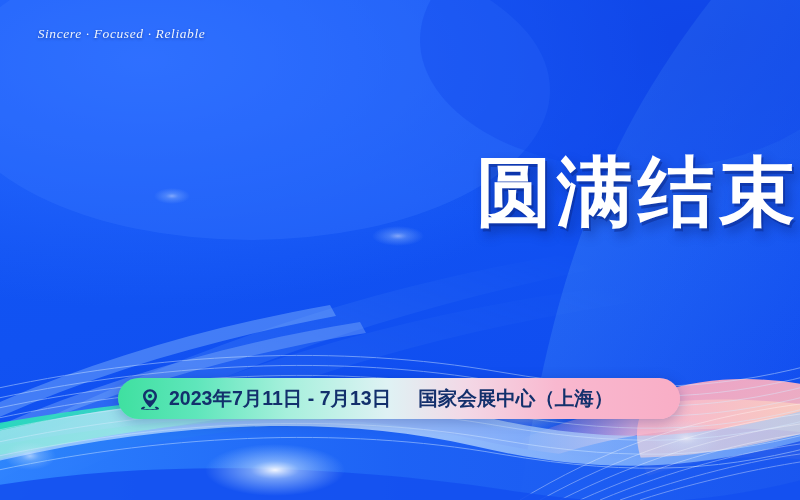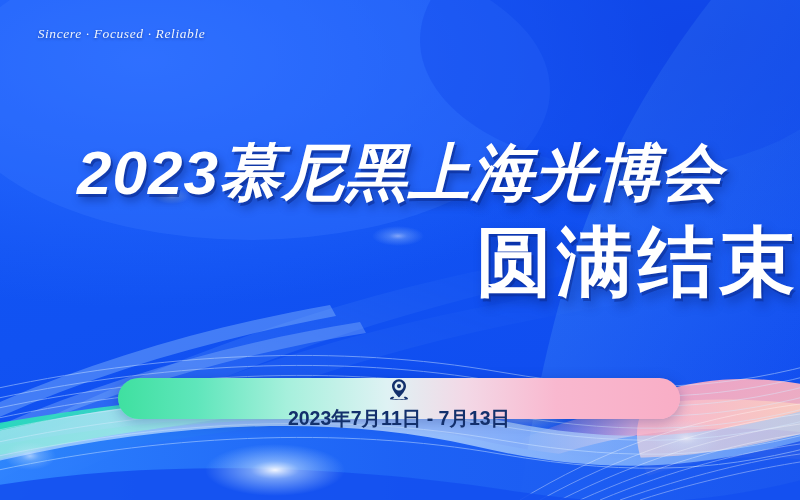--- a/index.html
+++ b/index.html
@@ -96,21 +96,20 @@
         #a6f0dc 30%,
         #dff2f4 48%,
         #f3d8e6 62%,
         #f9b8cf 78%,
         #f9aec6 100%);
     box-shadow:0 3px 14px rgba(6,30,110,.28);
     display:flex;
     align-items:center;
     padding:0 22px;
     gap:9px;
-    flex-direction:column;
   }
   #pin-icon { width:20px; height:22px; flex:0 0 auto; }
   #info-date, #info-venue {
     color:#13306c;
     font-size:19.5px;
     font-weight:bold;
     line-height:1;
     white-space:nowrap;
   }
   #info-venue { margin-left:18px; }
@@ -227,35 +226,35 @@
         <ellipse cx="172" cy="196" rx="18" ry="8" fill="url(#gGlow)" opacity=".45"></ellipse>
       </g>
     </svg>
   </div>
 
   <div id="logo">
     <div id="logo-tagline">Sincere · Focused · Reliable</div>
   </div>
 
   <div id="headline">
-    <span id="title-main">2023慕尼黑上海光博会</span>
     <span id="title-sub">圆满结束</span>
   </div>
 
   <div id="info-pill">
     <span id="pin-icon">
       <svg viewBox="0 0 20 22" xmlns="http://www.w3.org/2000/svg">
         <path d="M10,1.2 C6.1,1.2 3,4.3 3,8.2 C3,12.3 8.1,17.6 9.4,18.9
                  C9.7,19.2 10.3,19.2 10.6,18.9 C11.9,17.6 17,12.3 17,8.2
                  C17,4.3 13.9,1.2 10,1.2 Z
                  M10,3.6 a4.5,4.5 0 1,1 0,9 a4.5,4.5 0 0,1 0,-9 Z" fill="#13306c"></path>
         <circle cx="10" cy="8.1" r="2.1" fill="#13306c"></circle>
         <path d="M4.2,18.4 C2.1,19.0 1,19.9 1,20.8 C1,21.9 5,22 10,22
                  C15,22 19,21.9 19,20.8 C19,19.9 17.9,19.0 15.8,18.4
                  L14.7,19.9 C15.9,20.2 16.5,20.5 16.5,20.8
                  C16.5,21.2 13.6,21.4 10,21.4 C6.4,21.4 3.5,21.2 3.5,20.8
                  C3.5,20.5 4.1,20.2 5.3,19.9 Z" fill="#13306c"></path>
       </svg>
     </span>
     <span id="info-date">2023年7月11日 - 7月13日</span>
+    <span id="info-venue">国家会展中心（上海）</span>
   </div>
 
 </div>
 
 </body></html>

